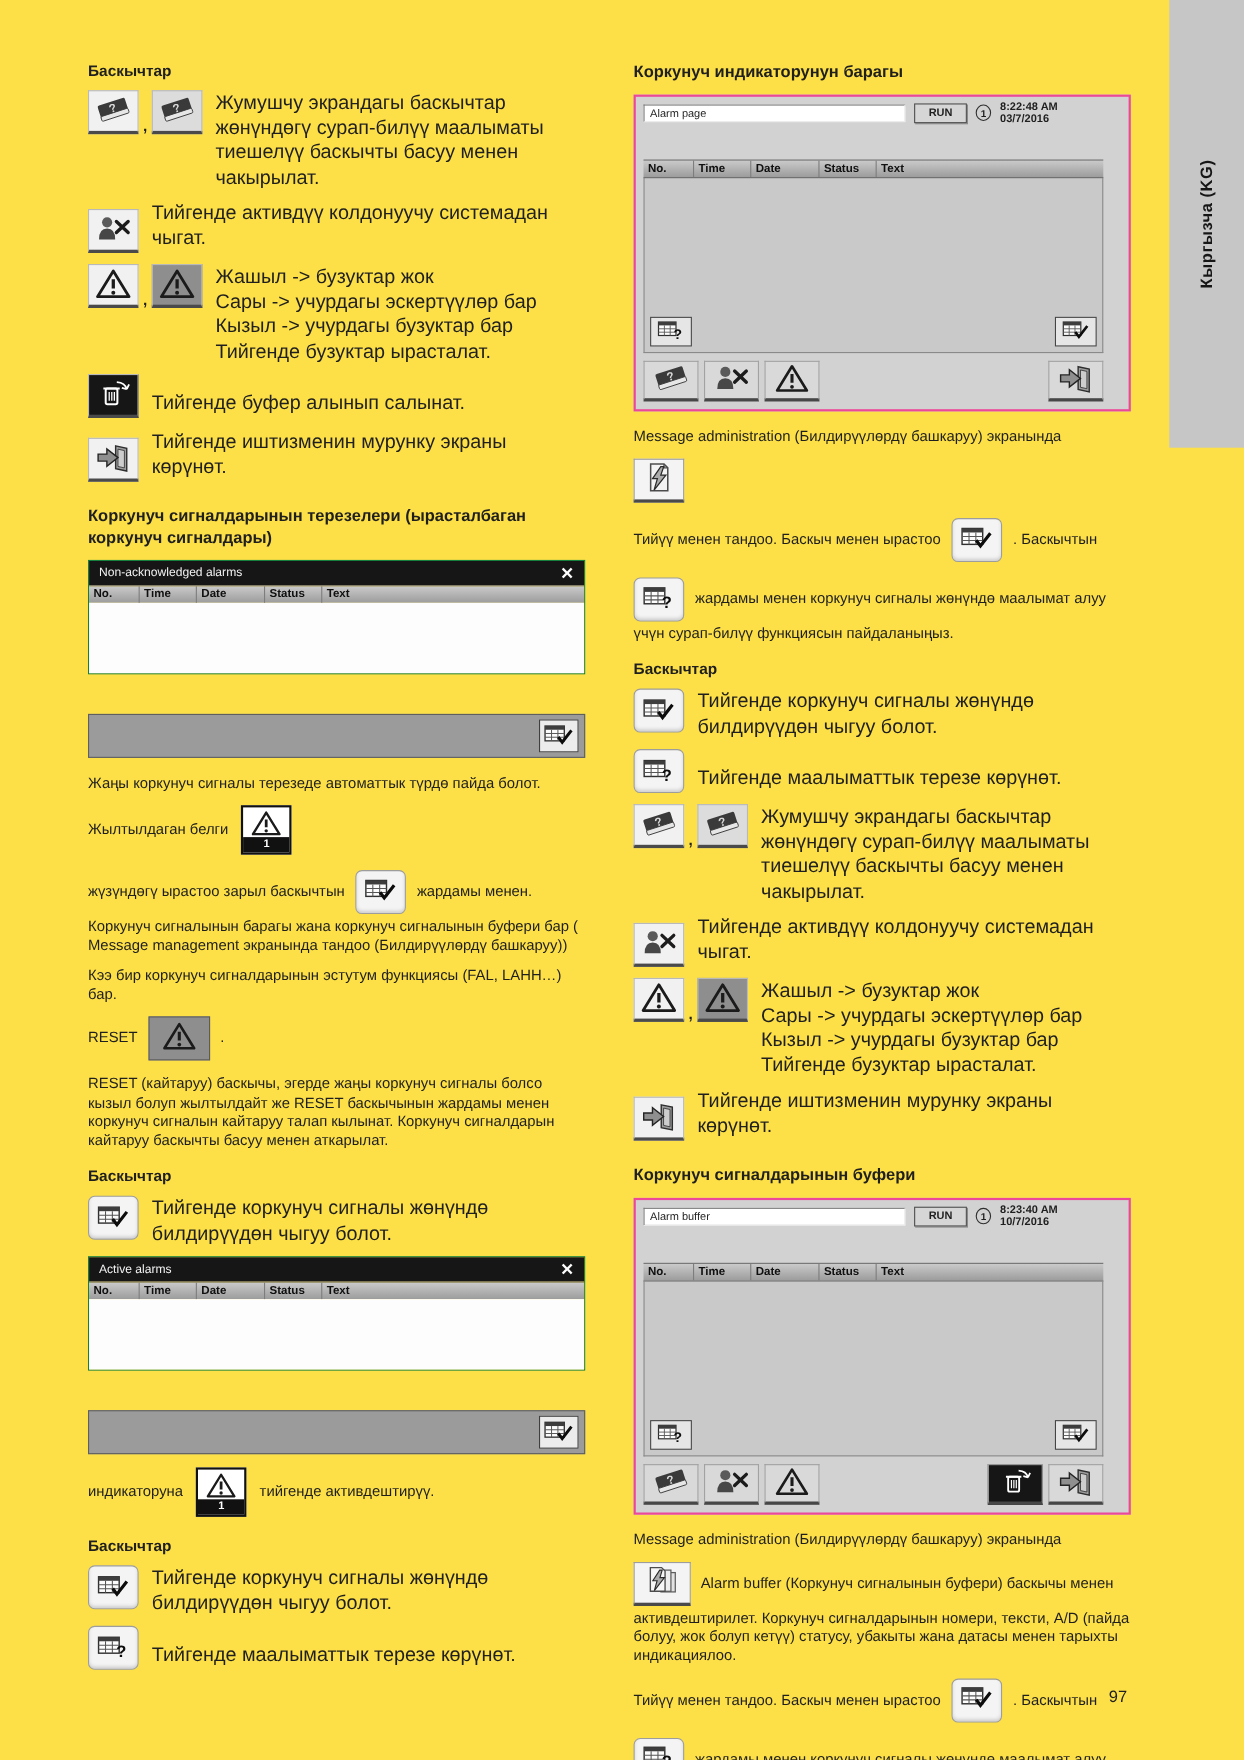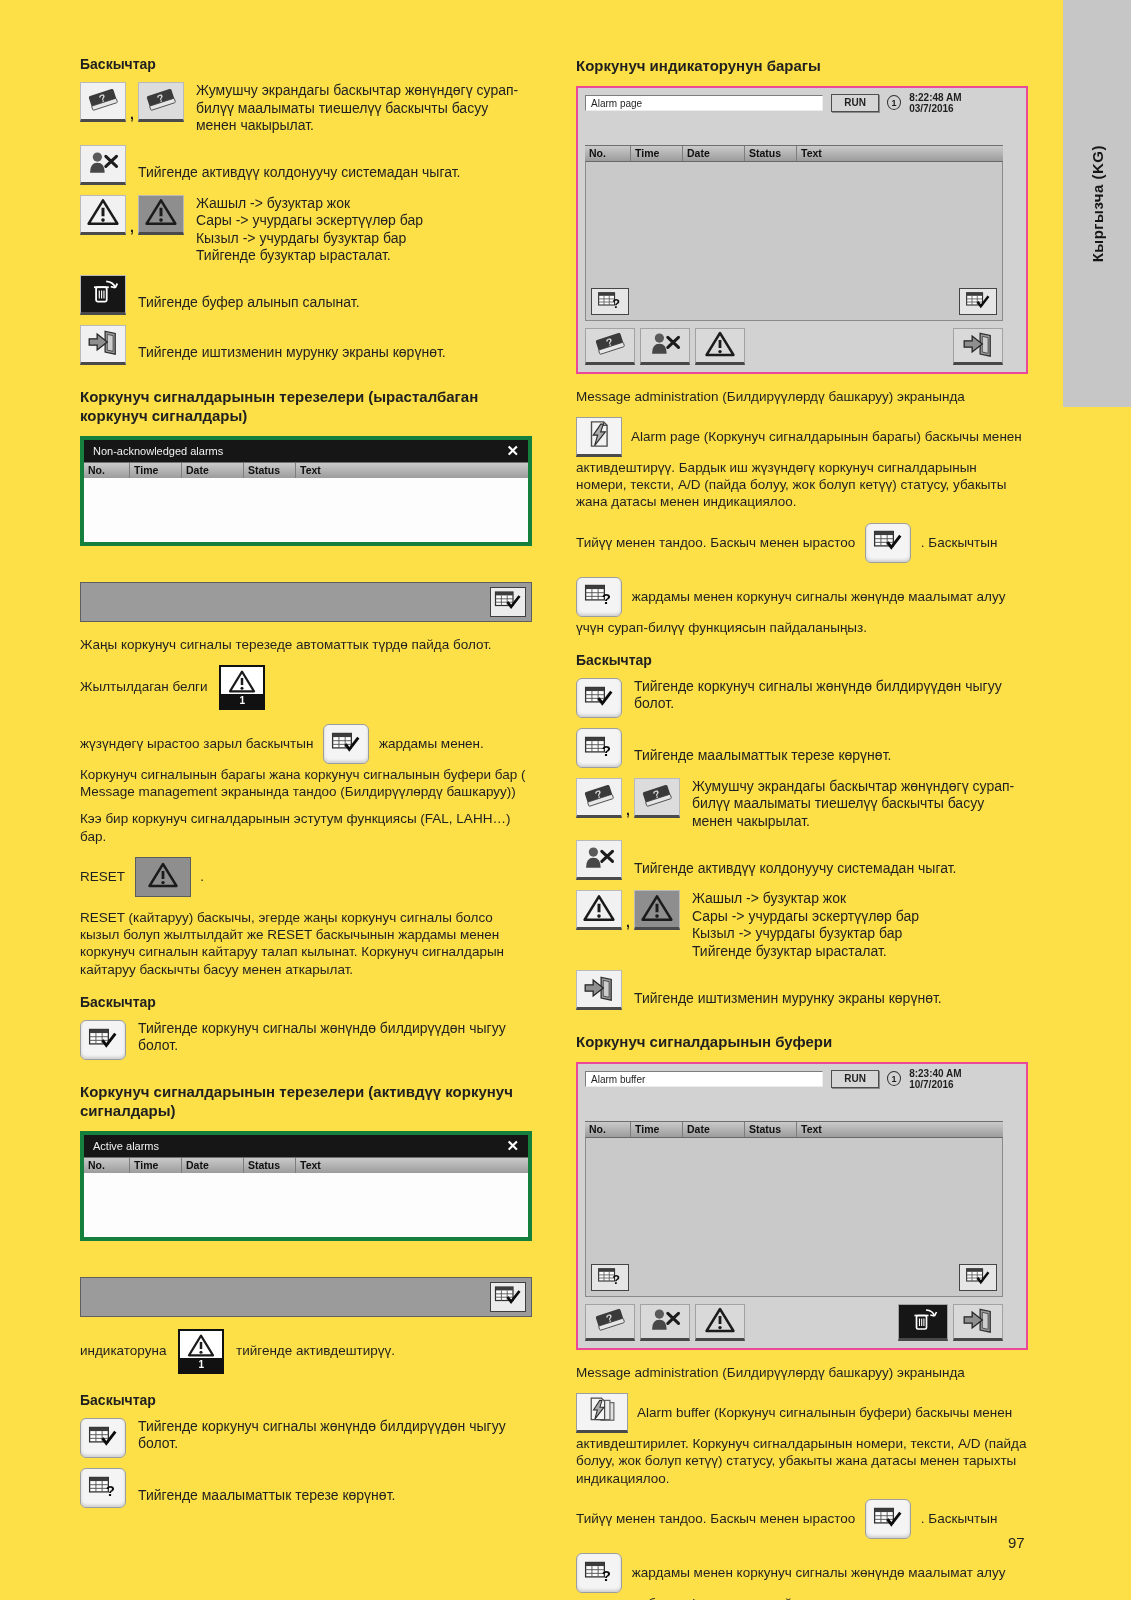--- a/index.html
+++ b/index.html
@@ -11,21 +11,21 @@
 
   .h-keys{font-weight:bold;font-size:14px;margin:16px 0 8px 0;}
   .h-sec{font-weight:bold;font-size:15px;line-height:1.3;margin:22px 0 10px 0;}
   .p{font-size:13.5px;line-height:1.28;margin:10px 0;}
 
   
   .krow{display:flex;gap:12px;margin:10px 0;}
   .krow.bottom{align-items:flex-end;}
   .krow.bottom .ktext{margin-bottom:3px;}
   .krow.top{align-items:flex-start;}
-  .ktext{font-size:14px;line-height:1.25;}
+  .ktext{font-size:18px;line-height:1.25;}
   .kgroup{display:flex;align-items:flex-end;gap:4px;flex:0 0 auto;}
   .kcomma{font-size:14px;font-weight:bold;}
 
   .kbtn{width:46px;height:40px;background:#f1f1f1;border:1px solid #b9b9b9;border-bottom:3px solid #4a4a4a;
         display:flex;align-items:center;justify-content:center;flex:0 0 auto;box-sizing:border-box;padding:0;}
   .kbtn.mid{background:#dcdcdc;}
   .kbtn.dark{background:#8e8e8e;}
   .kbtn.black{background:#161616;}
   .kbtn.rounded{border:1px solid #9d9d9d;border-radius:6px;background:#f4f4f4;
         box-shadow:inset 0 -2px 3px #cfcfcf;}
@@ -36,21 +36,21 @@
   .inline-btn.dark{background:#8e8e8e;border-radius:0;border:1px solid #5c5c5c;box-shadow:none;width:56px;}
 
   
   .alarm-ind{display:inline-flex;flex-direction:column;vertical-align:middle;border:2px solid #111;
         background:#fff;margin:2px 8px;}
   .alarm-ind .ai-top{padding:2px 6px 0 6px;display:flex;justify-content:center;}
   .ai-count{display:block;background:#111;color:#fff;font-size:10px;font-weight:bold;
         text-align:center;line-height:14px;min-width:32px;}
 
   
-  .alarm-window{border:4px solid #15803d;}
+  .alarm-window{border:1px solid #15803d;}
   .aw-title{background:#161616;color:#f2f2f2;height:22px;display:flex;align-items:center;
         padding:0 9px;font-size:11px;}
   .aw-close{margin-left:auto;font-weight:bold;font-size:15px;color:#fff;cursor:default;}
   .aw-header{display:flex;height:15px;background:linear-gradient(#cacaca,#9c9c9c);
         border-top:1px solid #6f6f6f;font-size:10.5px;font-weight:bold;color:#101010;}
   .aw-header span{border-right:1px solid #7d7d7d;padding:0 4px;line-height:15px;box-sizing:border-box;}
   .aw-c0{width:46px;} .aw-c1{width:52px;} .aw-c2{width:62px;} .aw-c3{width:52px;} .aw-c4{flex:1;border-right:none !important;}
   .aw-body{height:64px;background:#fdfdfd;}
   .aw-footer{margin-top:36px;height:40px;background:#9b9b9b;border:1px solid #5f5f5f;
         display:flex;align-items:center;justify-content:flex-end;padding:0 5px;box-sizing:border-box;}
@@ -286,21 +286,20 @@
 
     <div class="krow top">
       <button class="kbtn rounded">
           <span><svg width="30" height="24">
               <use href="#i-tcheck"></use>
             </svg></span>
         </button>
       <span class="ktext">Тийгенде коркунуч сигналы жөнүндө билдирүүдөн чыгуу болот.</span>
     </div>
 
-    <div class="h-sec">Коркунуч сигналдарынын терезелери (активдүү коркунуч сигналдары)</div>
 
     <div class="alarm-window">
       <div class="aw-title">
         <span>Active alarms</span>
         <span class="aw-close">✕</span>
       </div>
       <div class="aw-header">
         <span class="aw-c0">No.</span>
         <span class="aw-c1">Time</span>
         <span class="aw-c2">Date</span>
@@ -410,21 +409,20 @@
     </div>
 
     <div class="p" style="margin-top:14px;">Message administration (Билдирүүлөрдү башкаруу) экранында</div>
 
     <div class="p">
       <span class="inline-btn" style="border-radius:0;box-shadow:none;border-bottom:3px solid #4a4a4a;margin-left:0;">
           <span><svg width="30" height="30">
               <use href="#i-pglight"></use>
             </svg></span>
         </span>
-      <span>Alarm page (Коркунуч сигналдарынын барагы) баскычы менен активдештирүү. Бардык иш жүзүндөгү коркунуч сигналдарынын номери, тексти, A/D (пайда болуу, жок болуп кетүү) статусу, убакыты жана датасы менен индикациялоо.</span>
     </div>
 
     <div class="p">
       <span>Тийүү менен тандоо. Баскыч менен ырастоо</span>
       <span class="inline-btn">
           <span><svg width="30" height="24">
               <use href="#i-tcheck"></use>
             </svg></span>
         </span>
       <span>. Баскычтын</span>

